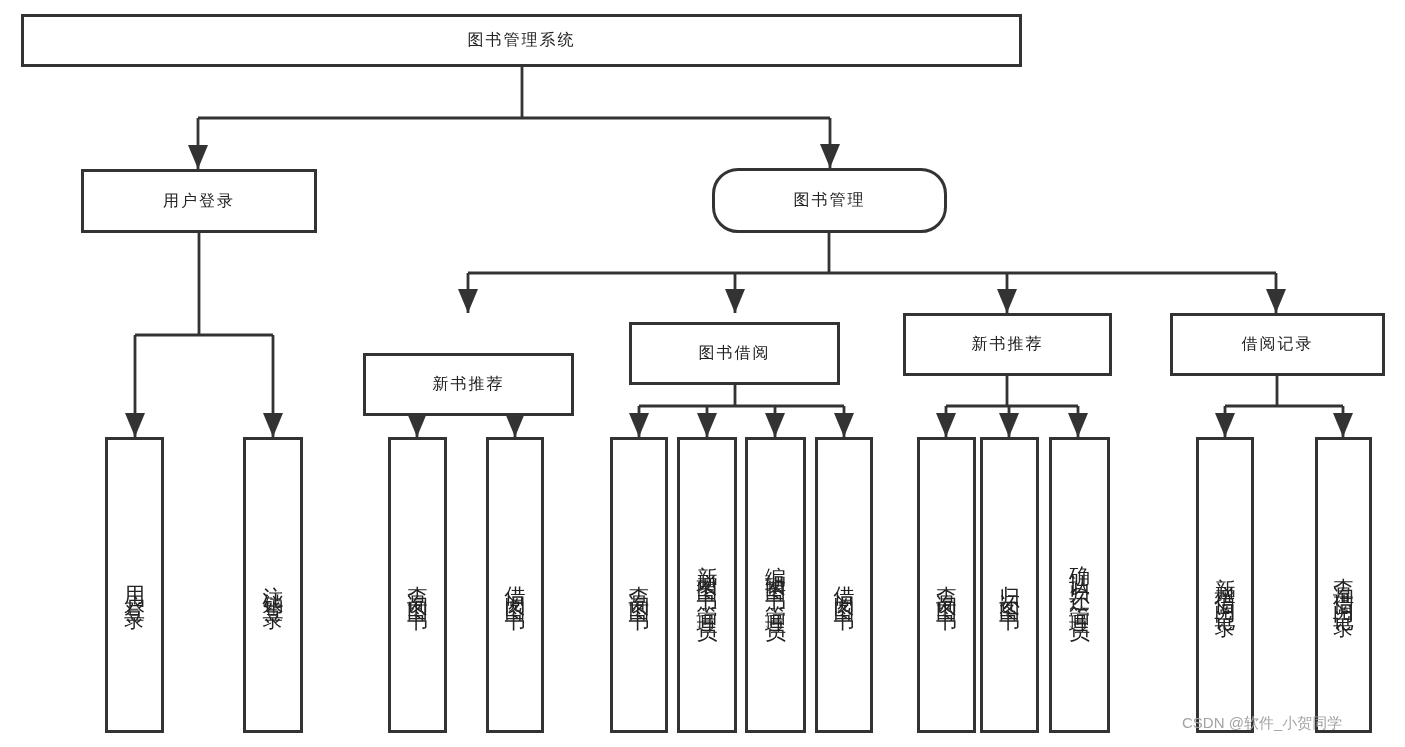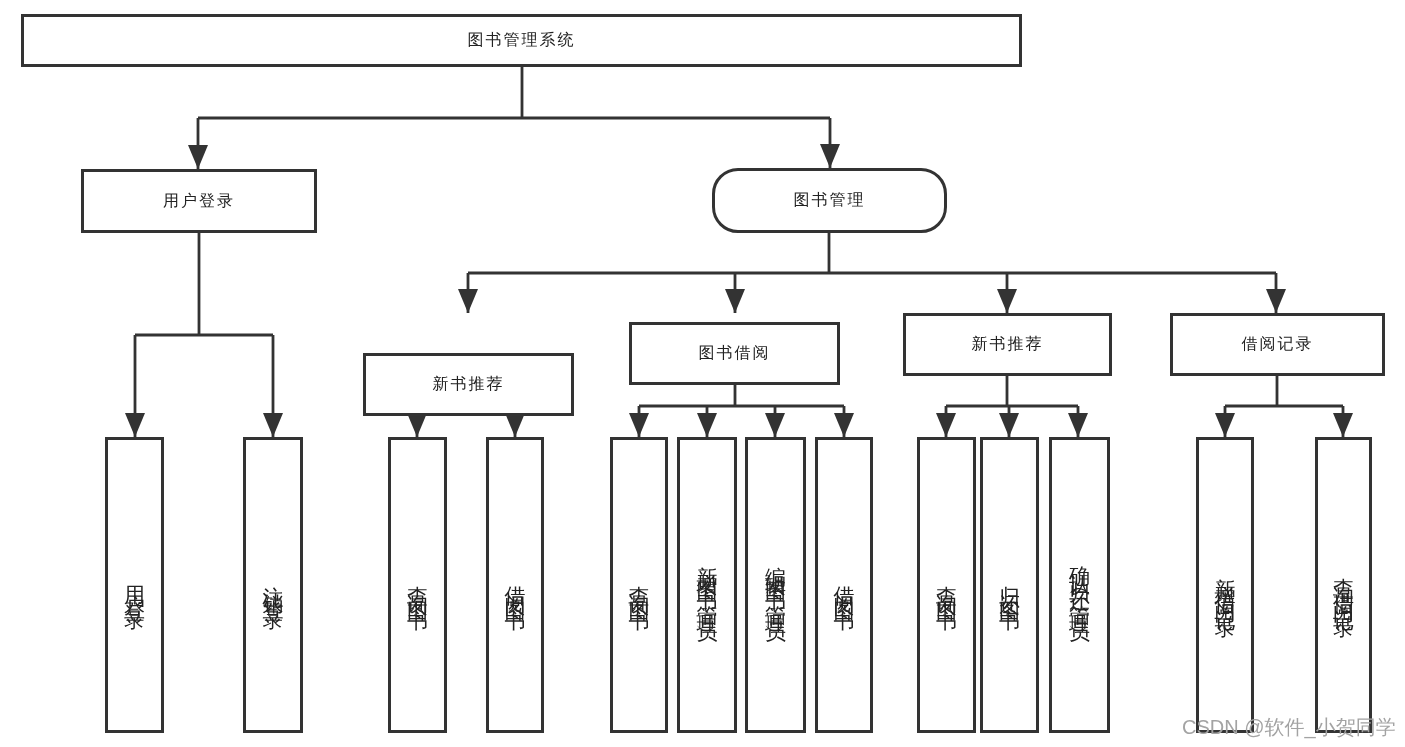--- a/index.html
+++ b/index.html
@@ -29,21 +29,21 @@
     writing-mode:vertical-rl;
     text-orientation:mixed;
     font-size:21px;
     letter-spacing:8px;
     white-space:nowrap;
   }
   .watermark{
     position:absolute;
     left:1182px;top:714px;
     z-index:3;
-    font-size:20px;
+    font-size:15px;
     color:#a3a3a3;
     white-space:nowrap;
   }
 </style>
 </head>
 <body>
 
 <div class="stage">
 
   <svg class="connectors" width="1405" height="747" viewBox="0 0 1405 747">

